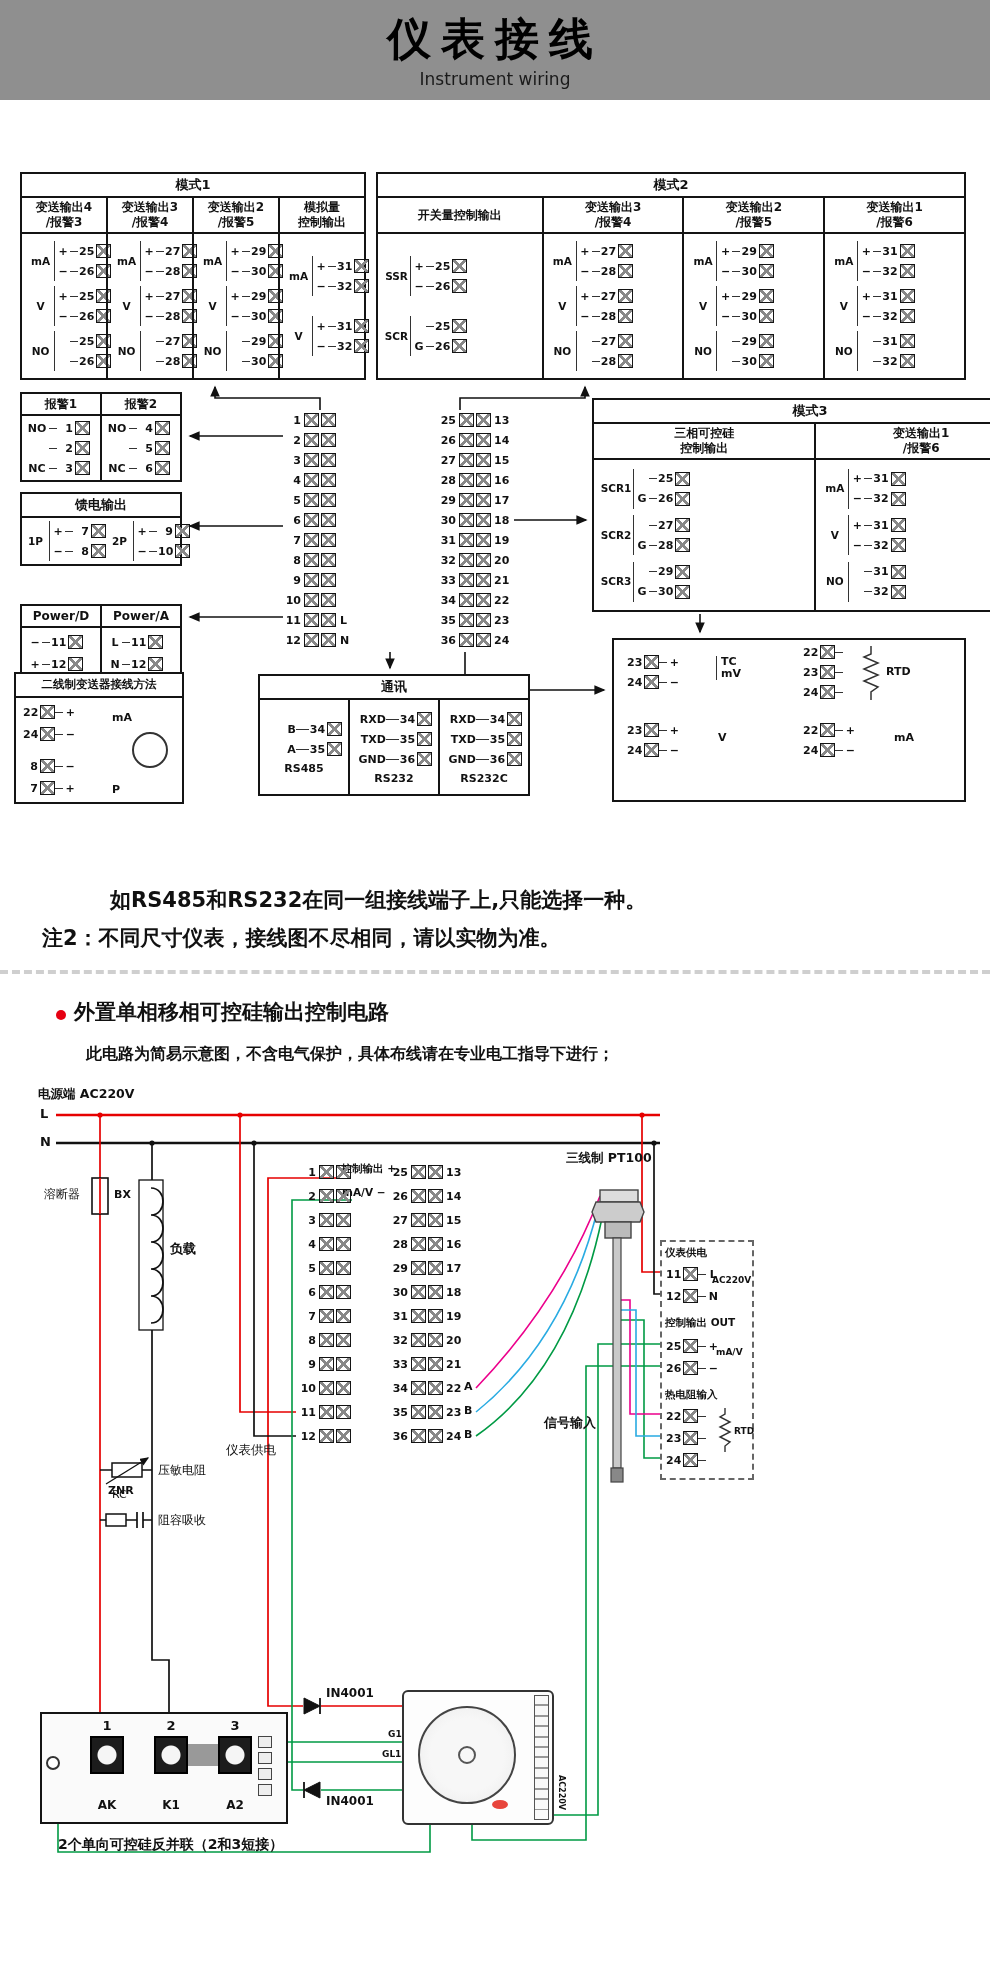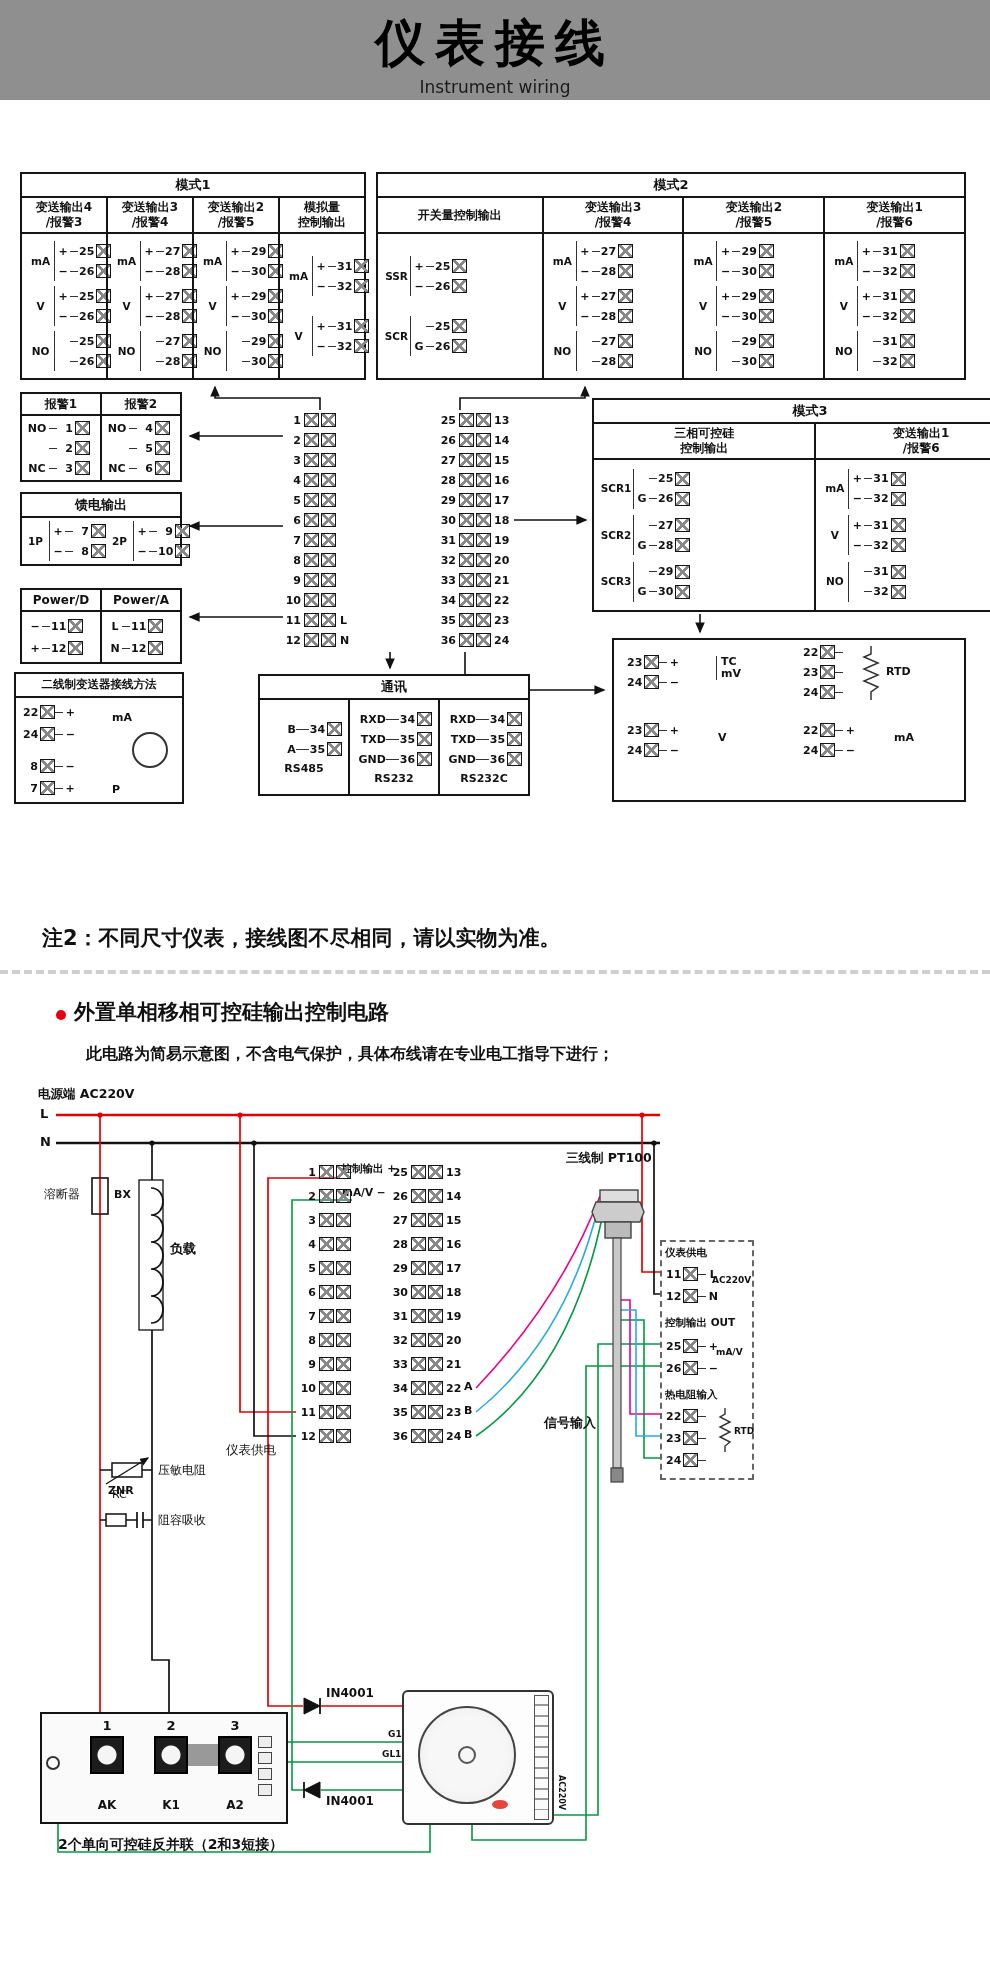--- a/index.html
+++ b/index.html
@@ -1,20 +1,20 @@
 <!DOCTYPE html>
 <html><head>
 <meta charset="utf-8">
 <style>
 *{margin:0;padding:0;box-sizing:border-box}
 body{background:#fff;font-family:"DejaVu Sans","Liberation Sans",sans-serif;color:#111}
 #page{position:relative;width:990px;height:1976px;background:#fff;overflow:hidden;margin:0 auto}
 .abs{position:absolute}
 .hdr{left:0;top:0;width:990px;height:100px;background:#8f8f8f;text-align:center}
-.hdr h1{font-size:50px;letter-spacing:10px;padding-top:10px;font-weight:700;color:#000}
+.hdr h1{font-size:44px;letter-spacing:10px;padding-top:10px;font-weight:700;color:#000}
 .hdr .sub{font-size:17px;color:#1a1a1a}
 .box{position:absolute;border:2px solid #141414;background:#fff}
 .bt{height:24px;line-height:21px;border-bottom:2px solid #141414;text-align:center;font-weight:700;font-size:13px;white-space:nowrap;overflow:hidden}
 .cols{display:flex}
 .col{flex:1;min-width:0;display:flex;flex-direction:column}
 .col+.col{border-left:2px solid #141414}
 .ch{min-height:36px;border-bottom:2px solid #141414;display:flex;flex-direction:column;align-items:center;justify-content:center;font-size:12px;font-weight:700;line-height:15px;text-align:center}
 .ch2{height:22px;border-bottom:2px solid #141414;display:flex;align-items:center;justify-content:center;font-size:12px;font-weight:700}
 .gbody{flex:1;display:flex;flex-direction:column;justify-content:space-evenly;padding:2px 2px 2px 5px}
 .grp{display:flex;align-items:center}
@@ -691,21 +691,21 @@
               <span class="sgn">−</span>
               <i class="wr"></i>
               <span class="num">10</span>
               <i class="sq"></i>
             </div>
           </div>
         </div>
 </div>
     </div>
 
-<div class="box" style="left:20px;top:588px;width:162px;height:76px">
+<div class="box" style="left:20px;top:604px;width:162px;height:76px">
 <div class="cols" style="height:100%">
 <div class="col">
 <div class="ch2">Power/D</div>
 <div class="gbody" style="padding-left:6px">
 <div class="trow">
               <span class="sgn">−</span>
               <i class="wr"></i>
               <span class="num">11</span>
               <i class="sq"></i>
             </div>
@@ -1163,20 +1163,21 @@
             <span class="sgn c">GND</span>
             <i class="wr c"></i>
             <span class="num">36</span>
             <i class="sq"></i>
           </div>
 <div class="ccap">RS232C</div>
         </div>
 </div>
     </div>
 
+<div class="lab" style="left:110px;top:886px;font-size:21px;font-weight:600">如RS485和RS232在同一组接线端子上,只能选择一种。</div>
 <div class="lab" style="left:42px;top:924px;font-size:21px;font-weight:600">注2：不同尺寸仪表，接线图不尽相同，请以实物为准。</div>
 <div class="divider"></div>
 
 <div class="bullet" style="left:56px;top:1010px"></div>
 <div class="lab" style="left:74px;top:998px;font-size:21px;font-weight:700">外置单相移相可控硅输出控制电路</div>
 <div class="lab" style="left:86px;top:1044px;font-size:16px;font-weight:700">此电路为简易示意图，不含电气保护，具体布线请在专业电工指导下进行；</div>
 <div class="lab" style="left:38px;top:1086px;font-size:12.5px;font-weight:700">电源端 AC220V</div>
 <div class="lab" style="left:40px;top:1106px;font-size:13px;font-weight:700">L</div>
 <div class="lab" style="left:40px;top:1134px;font-size:13px;font-weight:700">N</div>
 <div class="lab" style="left:44px;top:1186px;font-size:12px">溶断器</div>

